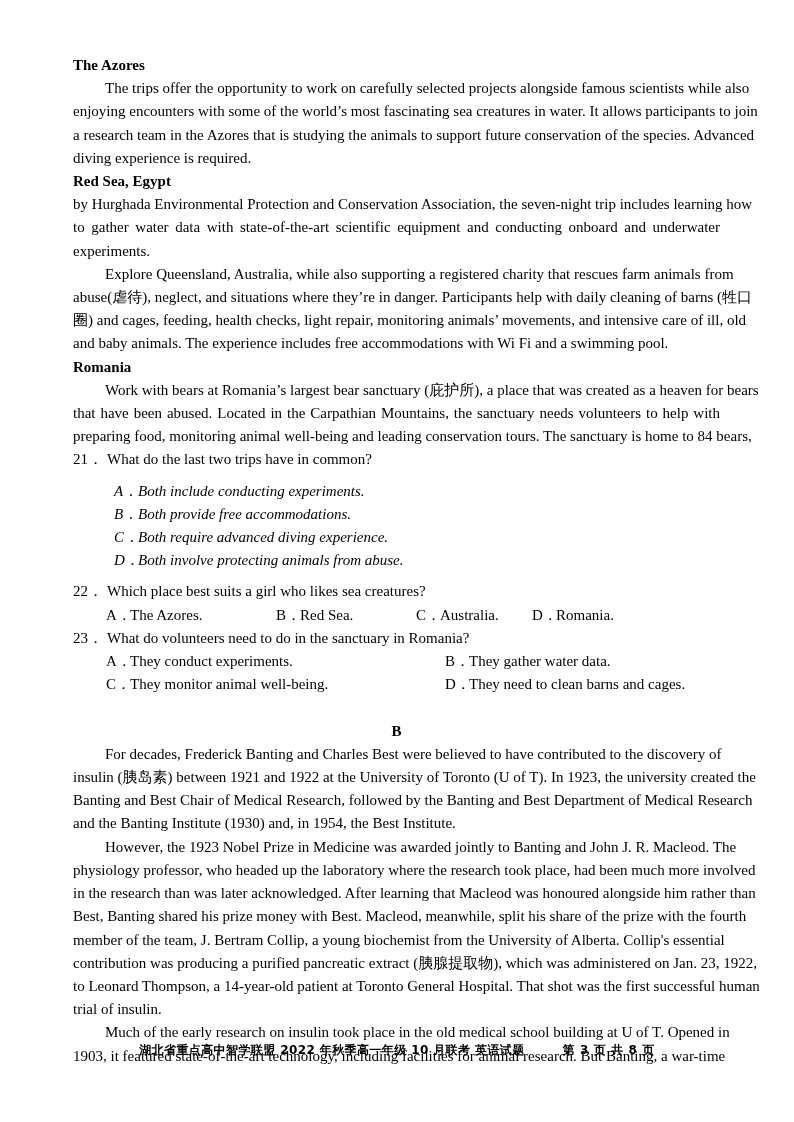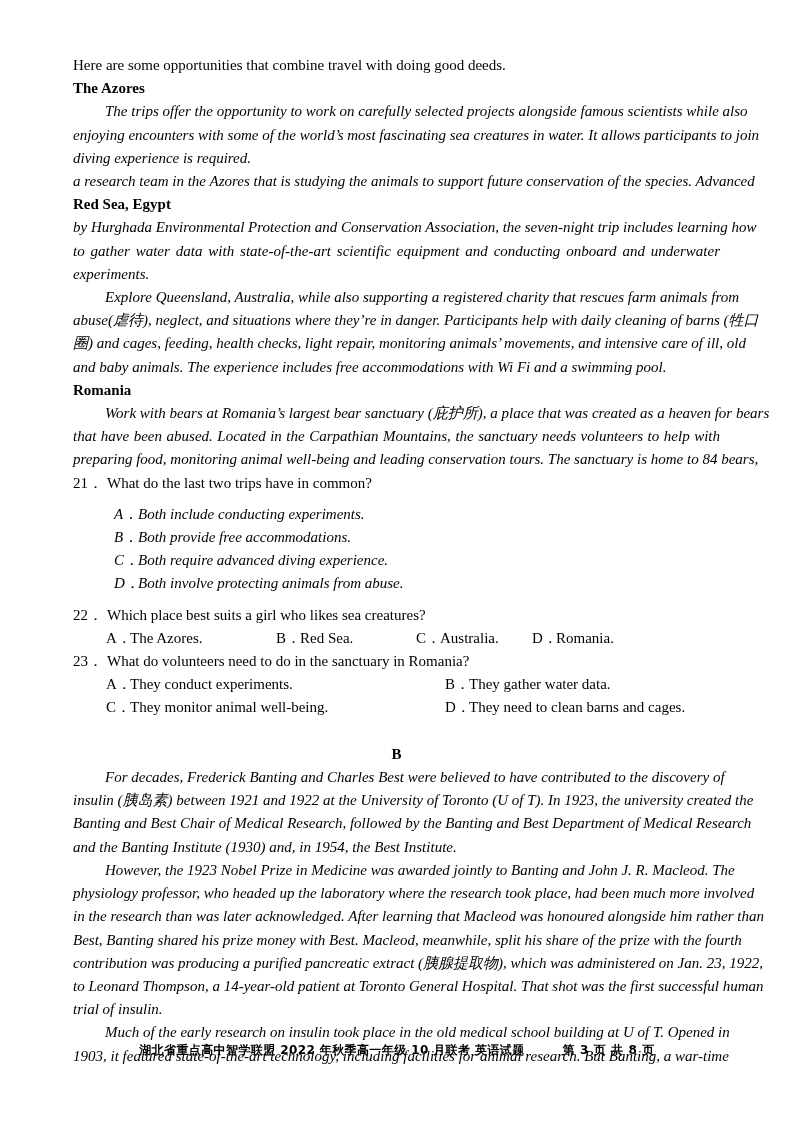--- a/index.html
+++ b/index.html
@@ -30,21 +30,20 @@
   }
   
   .jline {
     font-size: 15px;
     line-height: 23.2px;
     margin: 0;
     display: block;
     text-align: justify;
     text-align-last: justify;
     white-space: nowrap;
-    font-style: italic;
   }
   .jline.last {
     text-align-last: left;
     white-space: normal;
   }
   .jline.indent {
     text-indent: 32px;
   }
   .subhead {
     font-size: 15px;
@@ -131,28 +130,27 @@
     display: inline-block;
     margin-left: 38px;
     letter-spacing: 0.6px;
   }
 </style>
 </head>
 <body>
 
 <div class="page">
 
-  <div class="line">Here are some opportunities that combine travel with doing good deeds.</div>
 
   <div class="subhead">The Azores</div>
   <div>
     <div class="jline indent">The trips offer the opportunity to work on carefully selected projects alongside famous scientists while also</div>
     <div class="jline">enjoying encounters with some of the world’s most fascinating sea creatures in water. It allows participants to join</div>
+    <div class="jline">a research team in the Azores that is studying the animals to support future conservation of the species. Advanced</div>
     <div class="jline last">diving experience is required.</div>
-    <div class="jline">a research team in the Azores that is studying the animals to support future conservation of the species. Advanced</div>
   </div>
 
   <div class="subhead">Red Sea, Egypt</div>
   <div>
     <div class="jline">by Hurghada Environmental Protection and Conservation Association, the seven-night trip includes learning how</div>
     <div class="jline">to gather water data with state-of-the-art scientific equipment and conducting onboard and underwater</div>
     <div class="jline last">experiments.</div>
   </div>
 
   <div>
@@ -201,20 +199,21 @@
     <div class="jline">insulin (胰岛素) between 1921 and 1922 at the University of Toronto (U of T). In 1923, the university created the</div>
     <div class="jline">Banting and Best Chair of Medical Research, followed by the Banting and Best Department of Medical Research</div>
     <div class="jline last">and the Banting Institute (1930) and, in 1954, the Best Institute.</div>
   </div>
 
   <div>
     <div class="jline indent">However, the 1923 Nobel Prize in Medicine was awarded jointly to Banting and John J. R. Macleod. The</div>
     <div class="jline">physiology professor, who headed up the laboratory where the research took place, had been much more involved</div>
     <div class="jline">in the research than was later acknowledged. After learning that Macleod was honoured alongside him rather than</div>
     <div class="jline">Best, Banting shared his prize money with Best. Macleod, meanwhile, split his share of the prize with the fourth</div>
+    <div class="jline">member of the team, J. Bertram Collip, a young biochemist from the University of Alberta. Collip's essential</div>
     <div class="jline">contribution was producing a purified pancreatic extract (胰腺提取物), which was administered on Jan. 23, 1922,</div>
     <div class="jline">to Leonard Thompson, a 14-year-old patient at Toronto General Hospital. That shot was the first successful human</div>
     <div class="jline last">trial of insulin.</div>
   </div>
 
   <div>
     <div class="jline indent">Much of the early research on insulin took place in the old medical school building at U of T. Opened in</div>
     <div class="jline">1903, it featured state-of-the-art technology, including facilities for animal research. But Banting, a war-time</div>
   </div>
 

